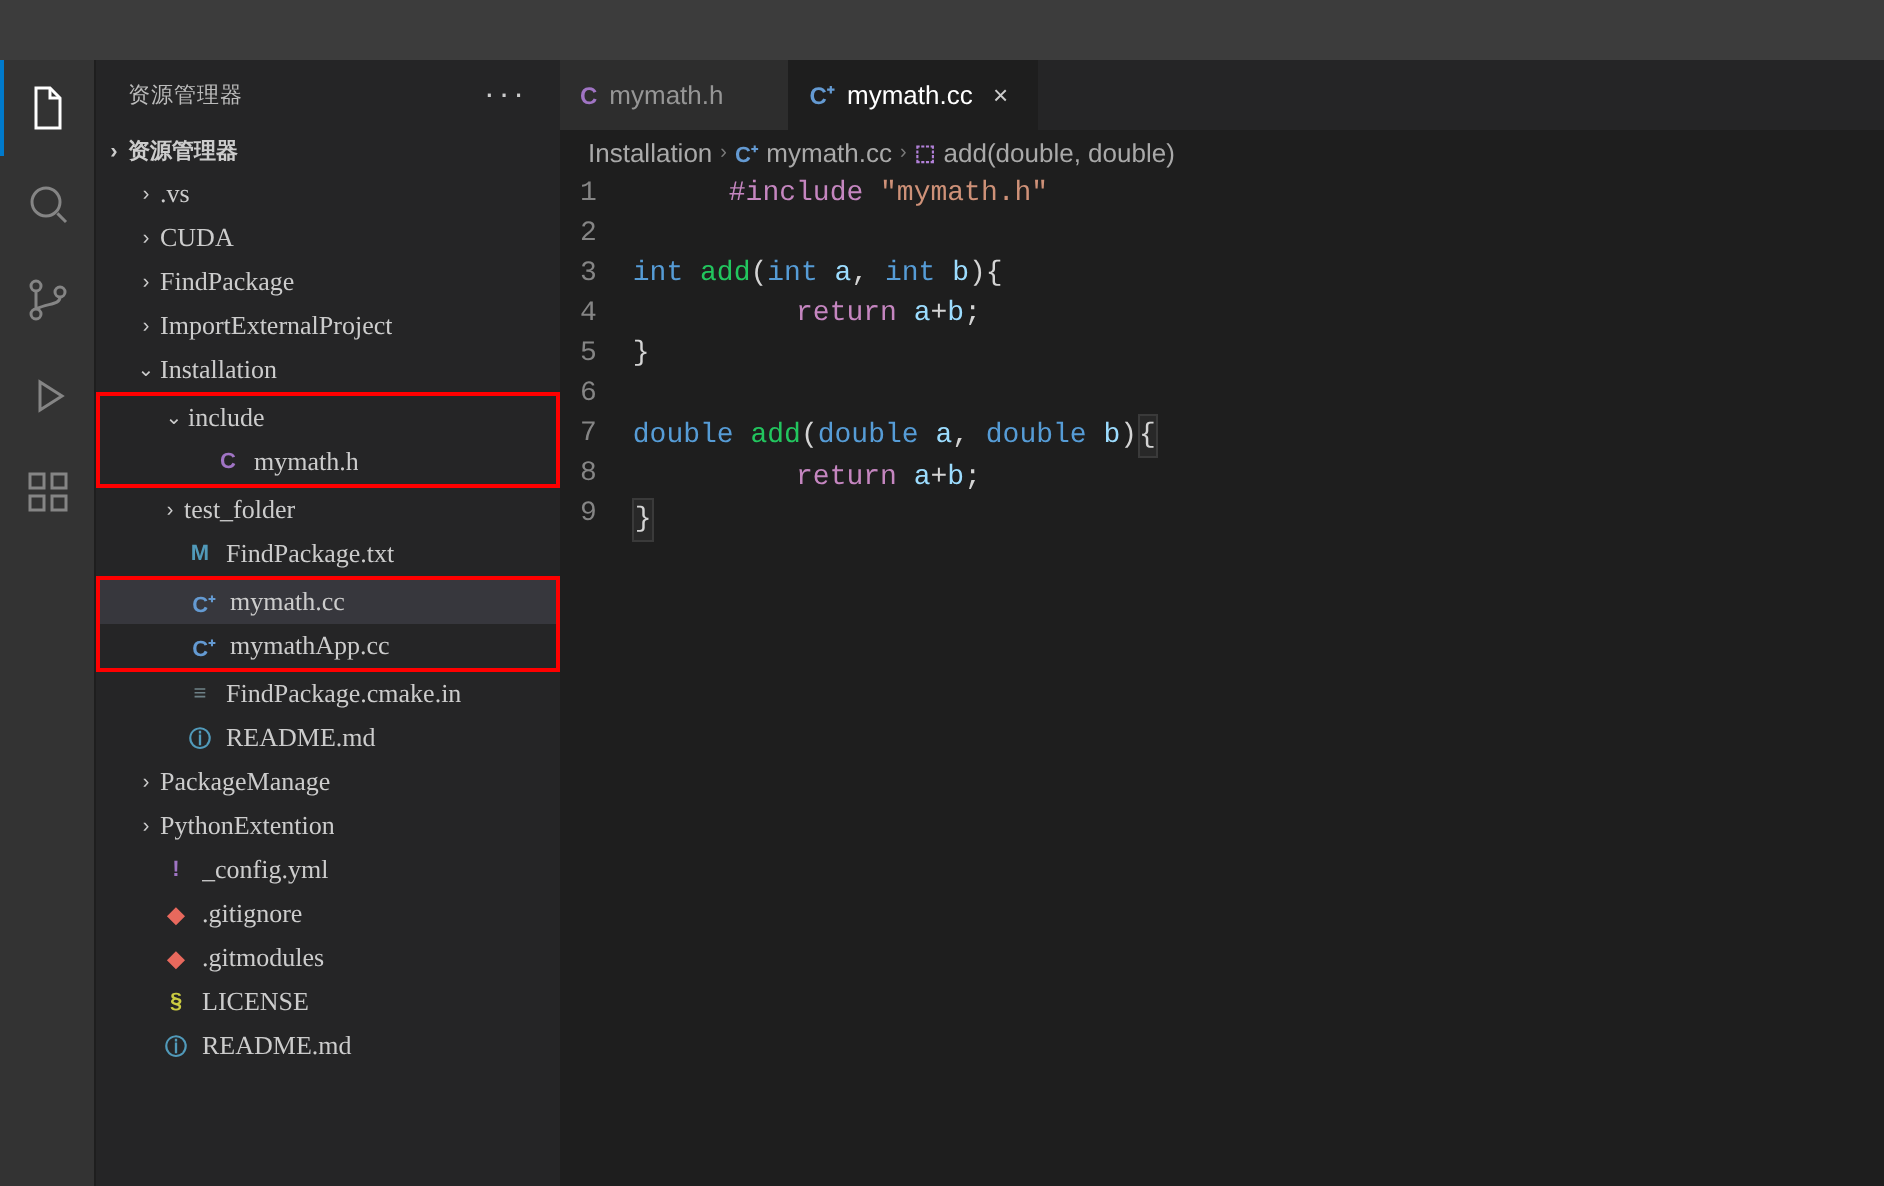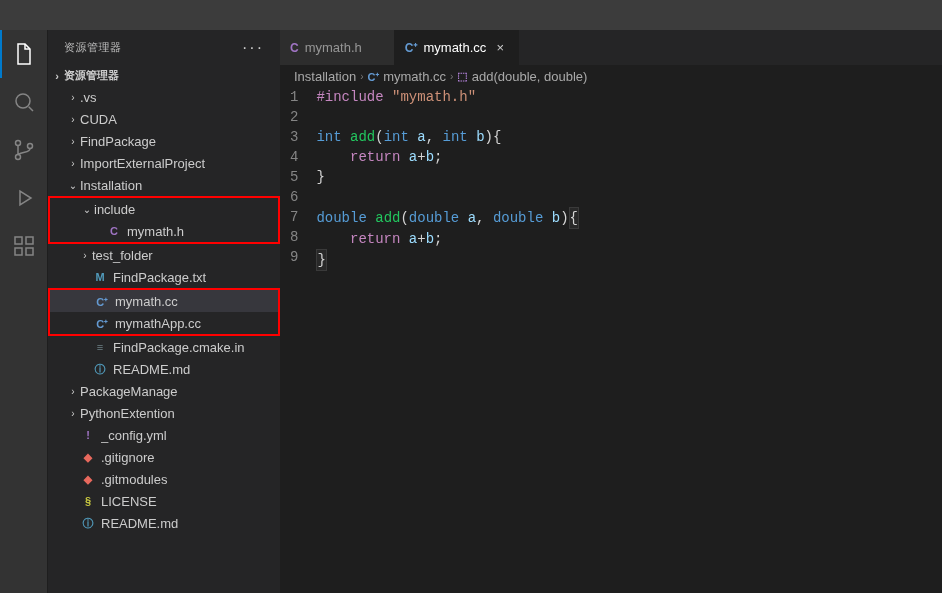--- a/index.html
+++ b/index.html
@@ -26,21 +26,21 @@
     .section-header { display: flex; align-items: center; padding: 3px 4px 3px 2px; color: #cccccc; font-weight: bold; font-size: 11px; cursor: pointer; }
     .section-header .chev { width: 14px; display: inline-block; text-align: center; }
     
     .tree { flex: 1; overflow-y: auto; }
     .tree-item { display: flex; align-items: center; height: 22px; padding-left: 6px; color: #cccccc; cursor: pointer; white-space: nowrap; }
     .tree-item.selected { background: #37373d; }
     .tree-item .indent { display: inline-block; }
     .tree-item .chev { width: 14px; display: inline-block; text-align: center; color: #cccccc; font-size: 10px; }
     .tree-item .chev.none { visibility: hidden; }
     .tree-item .file-icon { width: 16px; height: 16px; margin-right: 5px; display: inline-flex; align-items: center; justify-content: center; font-size: 11px; font-weight: bold; flex-shrink: 0; }
-    .tree-item .label { overflow: hidden; text-overflow: ellipsis; }
+    .tree-item .label { overflow: hidden; text-overflow: ellipsis; font-family: Liberation Serif, serif; }
     
     .ic-c { color: #a074c4; }
     .ic-cpp { color: #649ad2; }
     .ic-m { color: #519aba; }
     .ic-txt { color: #6d8086; }
     .ic-yml { color: #a074c4; font-size: 13px; }
     .ic-git { color: #e8695d; font-size: 13px; }
     .ic-lic { color: #cbcb41; font-size: 13px; }
     .ic-info { color: #519aba; }
     
@@ -58,21 +58,21 @@
     .breadcrumbs .sep { color: #7a7a7a; font-size: 10px; }
     .bc-icon { font-weight: bold; font-size: 11px; }
     .bc-cube { color: #b180d7; }
     
     .code { display: flex; font-family: Consolas, "Courier New", monospace; font-size: 14px; line-height: 20px; }
     .gutter { color: #858585; text-align: right; padding: 0 18px 0 10px; user-select: none; }
     .lines { flex: 1; padding-right: 10px; }
     .line { white-space: pre; }
     .line-hl { background: #282828; border: 1px solid #3a3a3a; display: inline-block; min-width: 8px; }
     
-    .tok-kw { color: #c586c0; }
+    .tok-kw { color: #c586c0; margin-left: 48px; }
     .tok-type { color: #569cd6; }
     .tok-fn { color: #22c55e; }
     .tok-var { color: #9cdcfe; }
     .tok-str { color: #ce9178; }
     .tok-pun { color: #d4d4d4; }
     .tok-param { color: #9cdcfe; }
   </style>
 </head>
 <body>
 

